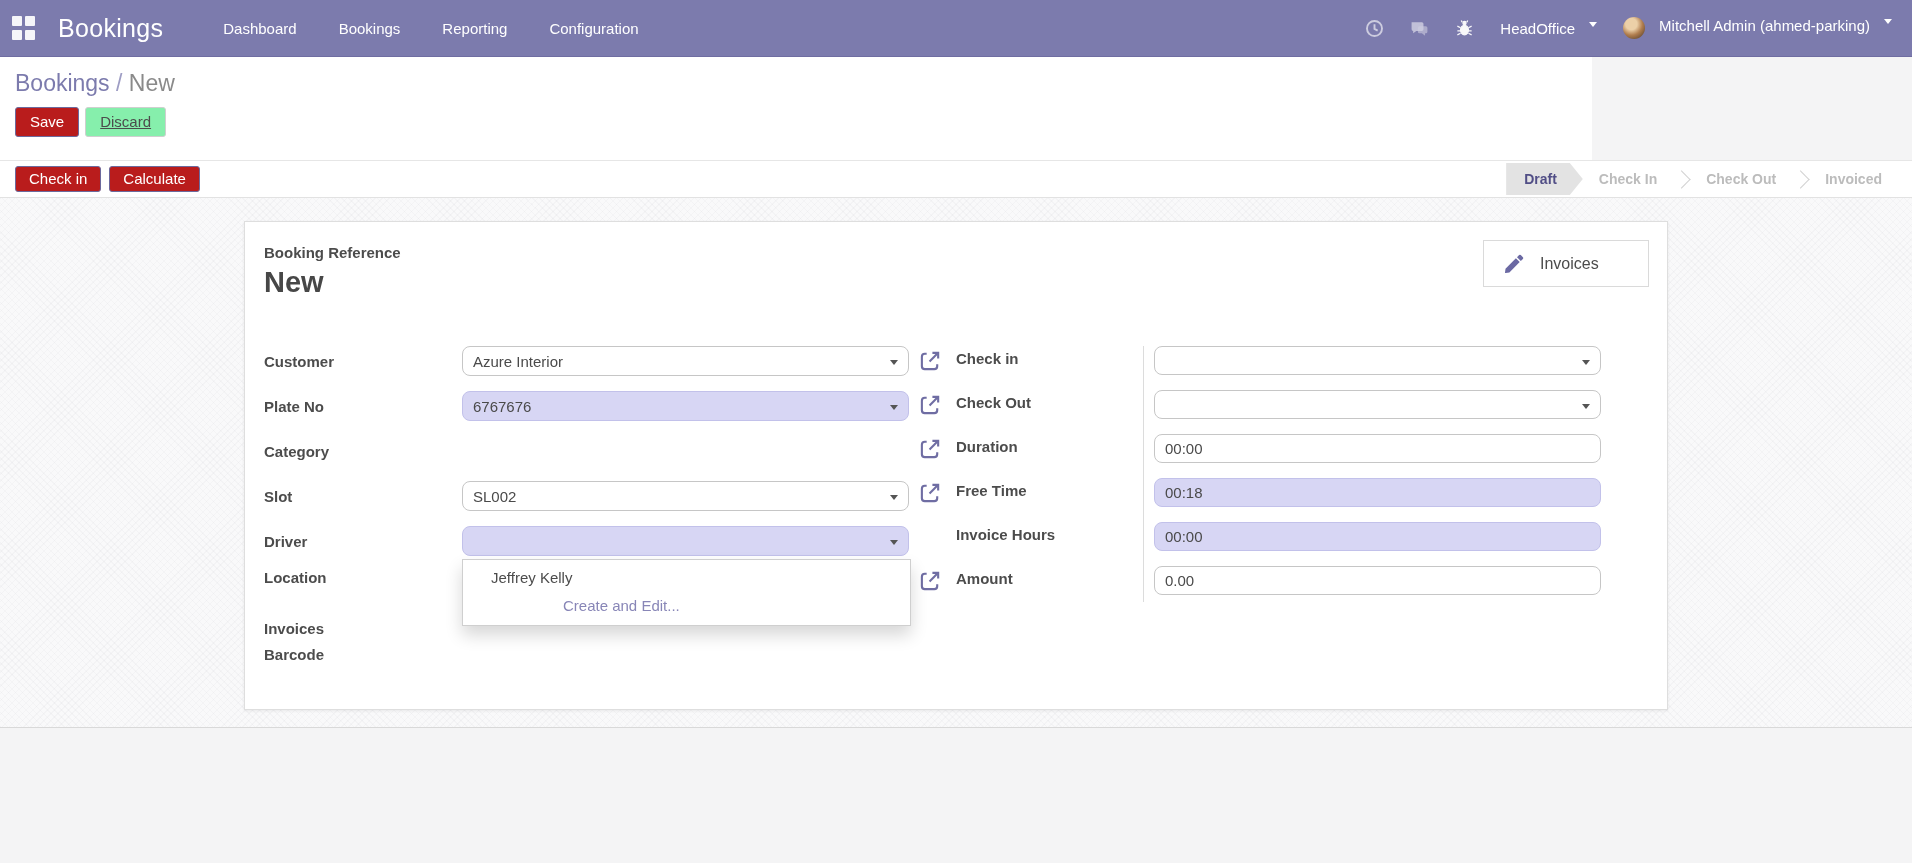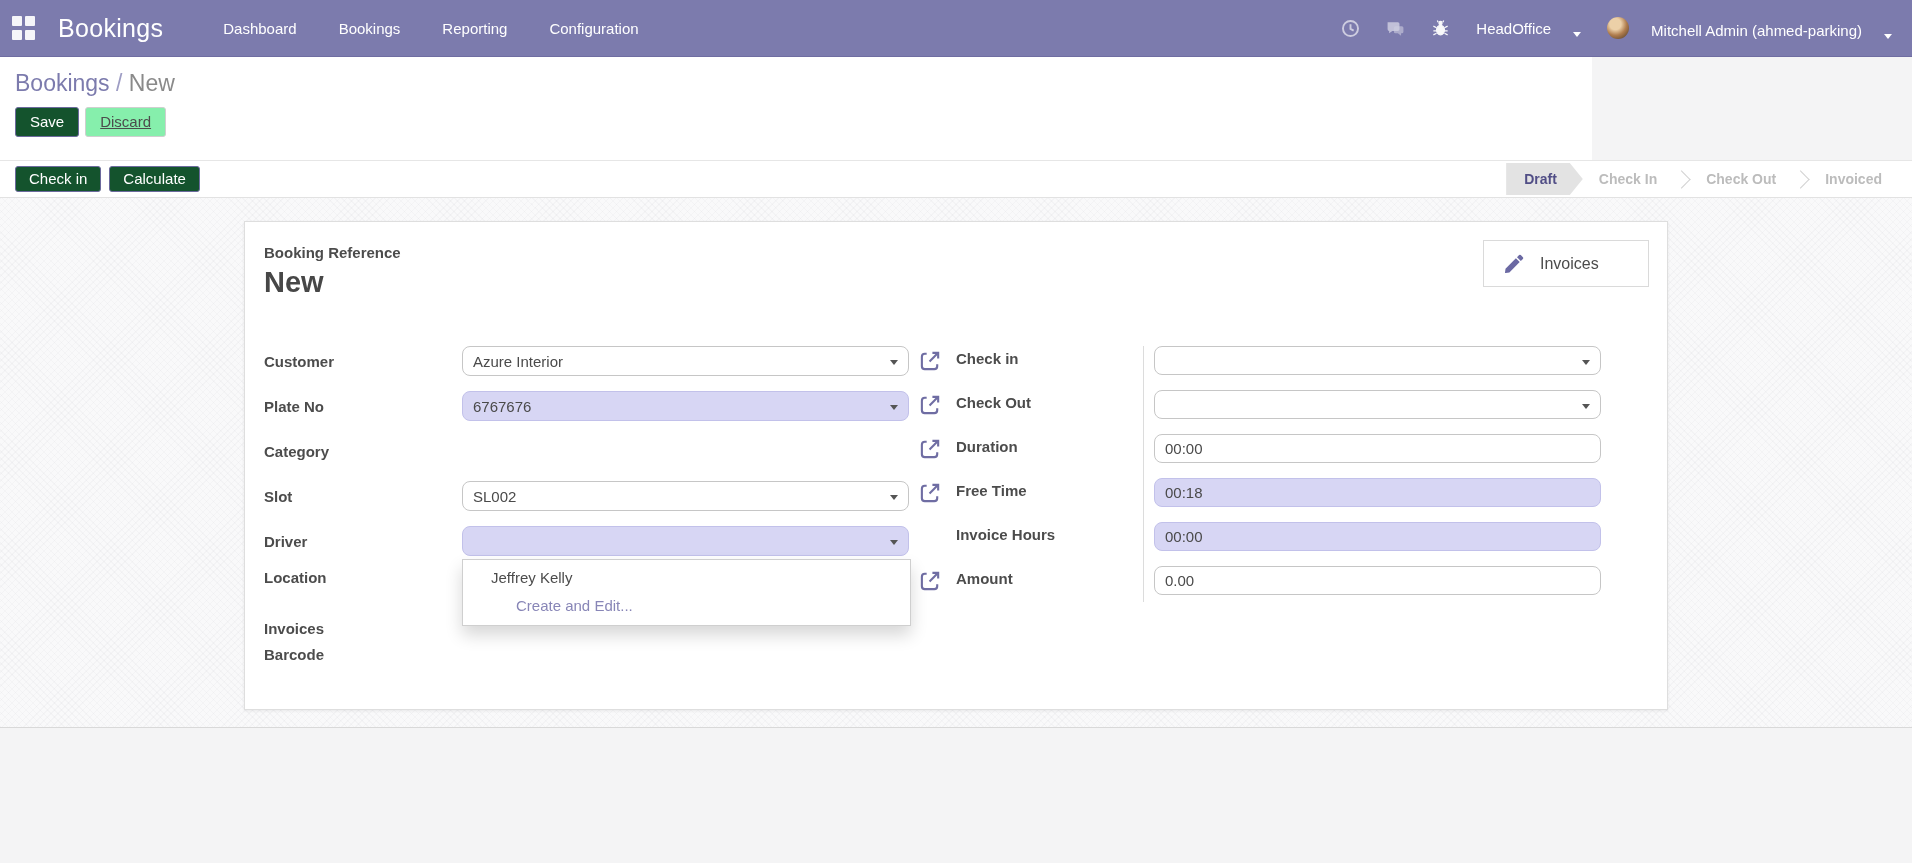--- a/index.html
+++ b/index.html
@@ -12,34 +12,34 @@
             background:#7c7bad; border-bottom:1px solid #6f6da1;
             display:flex; align-items:center; color:#fff; }
   .apps-toggle { margin-left:12px; width:24px; height:24px; display:flex; flex-wrap:wrap; gap:3px; cursor:pointer; }
   .apps-toggle i { width:10px; height:10px; background:rgba(255,255,255,.92); border-radius:1px; }
   .brand { margin-left:22px; font-size:25px; letter-spacing:.3px; cursor:pointer; }
   .nav-menu { display:flex; margin-left:58px; gap:38px; font-size:15px; }
   .nav-menu .nav-link { cursor:pointer; padding:6px 2px; }
   .nav-right { margin-left:auto; display:flex; align-items:center; gap:26px; padding-right:20px; font-size:15px; }
   .nav-ico { width:19px; height:19px; opacity:.62; cursor:pointer; }
   .nav-ico.solid { opacity:.95; }
-  .nav-group { display:flex; align-items:flex-end; gap:22px; cursor:pointer; }
+  .nav-group { display:flex; align-items:flex-start; gap:14px; cursor:pointer; }
   .chev-down { width:0; height:0; border-left:4px solid transparent; border-right:4px solid transparent; border-top:5px solid #fff; margin-top:2px; }
   .avatar { width:22px; height:22px; border-radius:50%;
             background:radial-gradient(circle at 38% 32%, #ecd0a8 0 28%, #b07d4e 55%, #4e3a28 95%); }
 
   
   .cp { position:absolute; left:0; top:57px; width:1592px; height:103px; background:#fff; }
   .breadcrumb { position:absolute; left:15px; top:13px; font-size:23px; }
   .breadcrumb .bc-link { color:#7c7bad; cursor:pointer; }
   .breadcrumb .bc-sep { color:#9e9dc4; }
   .breadcrumb .bc-current { color:#8a8a8a; }
   .cp-buttons { position:absolute; left:15px; top:50px; display:flex; gap:6px; }
   .btn { font-family:inherit; font-size:15px; border-radius:3px; padding:5px 14px; cursor:pointer; line-height:18px; }
-  .btn-primary { background:#14532d; border:1px solid #6c6a9d; color:#fff; }
+  .btn-primary { background:#b91c1c; border:1px solid #6c6a9d; color:#fff; }
   .btn-default { background:#86efac; border:1px solid #cfcfcf; color:#4c4c4c;text-decoration:underline; }
 
   
   .toolbar { position:absolute; left:0; top:160px; width:1912px; height:38px; background:#fff;
              border-top:1px solid #e6e6e6; border-bottom:1px solid #e2e2e2;
              display:flex; align-items:center; }
   .toolbar .btns { display:flex; gap:8px; margin-left:15px; }
   .toolbar .btn { padding:3px 13px; }
   .statusbar { margin-left:auto; margin-right:14px; display:flex; align-items:center; height:100%; }
   .status-step { font-size:14px; font-weight:bold; color:#bcbcbc; padding:8px 16px; cursor:pointer; white-space:nowrap; }
@@ -78,21 +78,21 @@
 
   .ext-link { position:absolute; width:23px; height:23px; cursor:pointer; }
 
   .v-sep { position:absolute; left:898px; top:124px; width:1px; height:256px; background:#dcdcdc; }
 
   
   .dropdown { position:absolute; left:217px; top:337px; width:449px; background:#fff;
               border:1px solid #cfcfcf; box-shadow:0 9px 16px rgba(0,0,0,.16); padding:4px 0 6px 0; z-index:5; }
   .dd-item { height:28px; line-height:28px; font-size:15px; color:#4c4c4c; padding-left:28px; cursor:pointer; }
   .dd-item.selected { background:#7e7cab; color:#fff; }
-  .dd-action { height:27px; line-height:27px; font-size:15px; color:#8886b7; padding-left:53px; cursor:pointer; }
+  .dd-action { height:27px; line-height:27px; font-size:15px; color:#8886b7; padding-left:53px; cursor:pointer;margin-left:47px; }
 
   .footer-space { position:absolute; left:0; top:729px; width:1912px; height:134px; background:#f4f4f5; }
 </style>
 </head>
 <body>
 
 <div id="app">
 
   <div class="navbar">
     <div class="apps-toggle">

